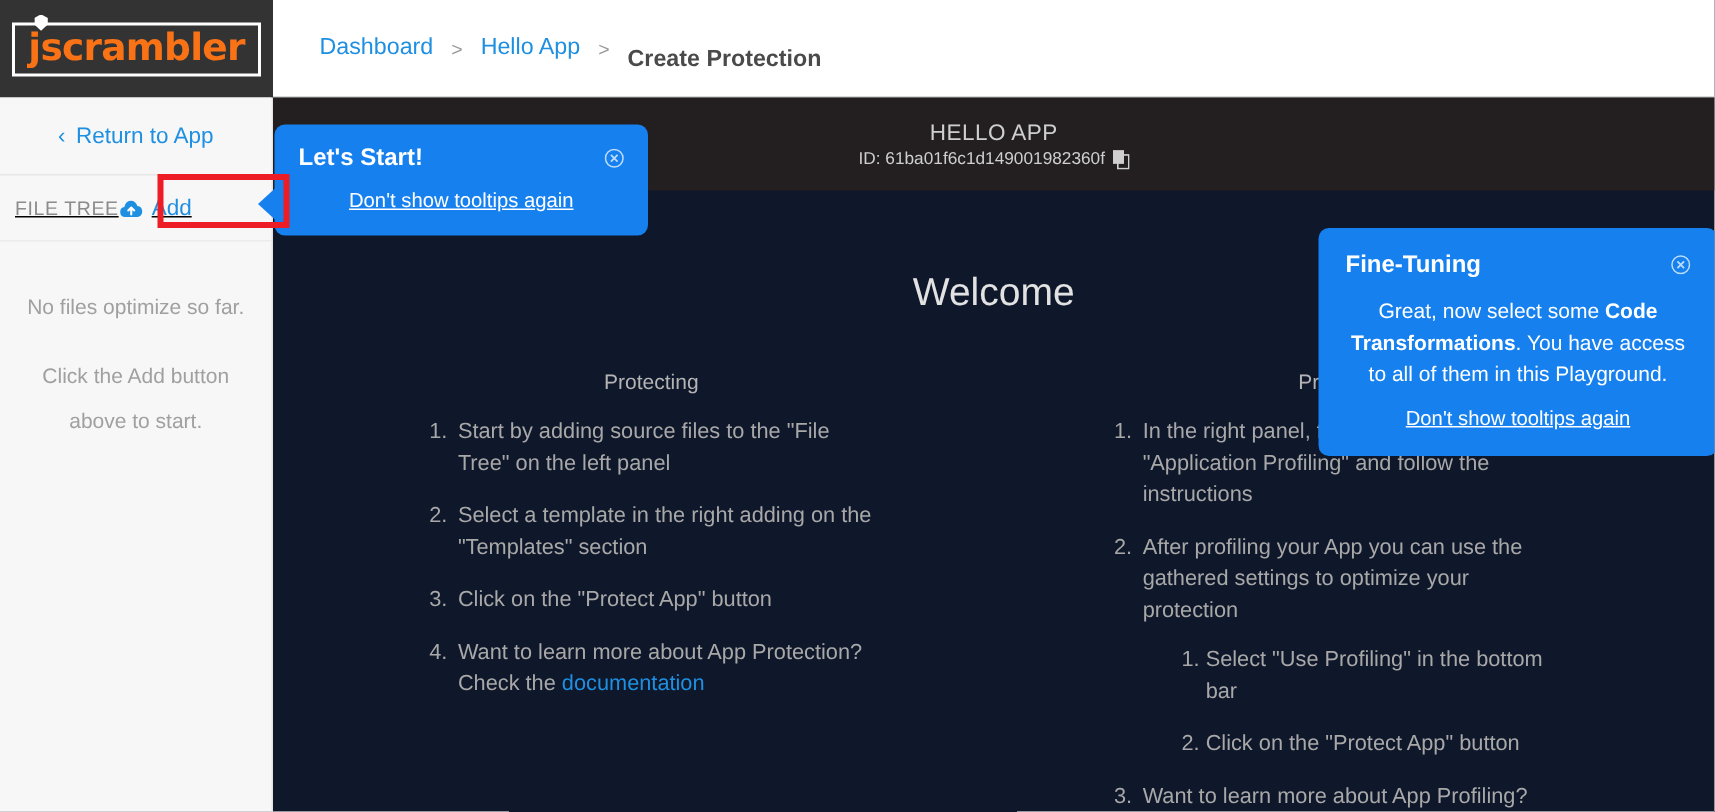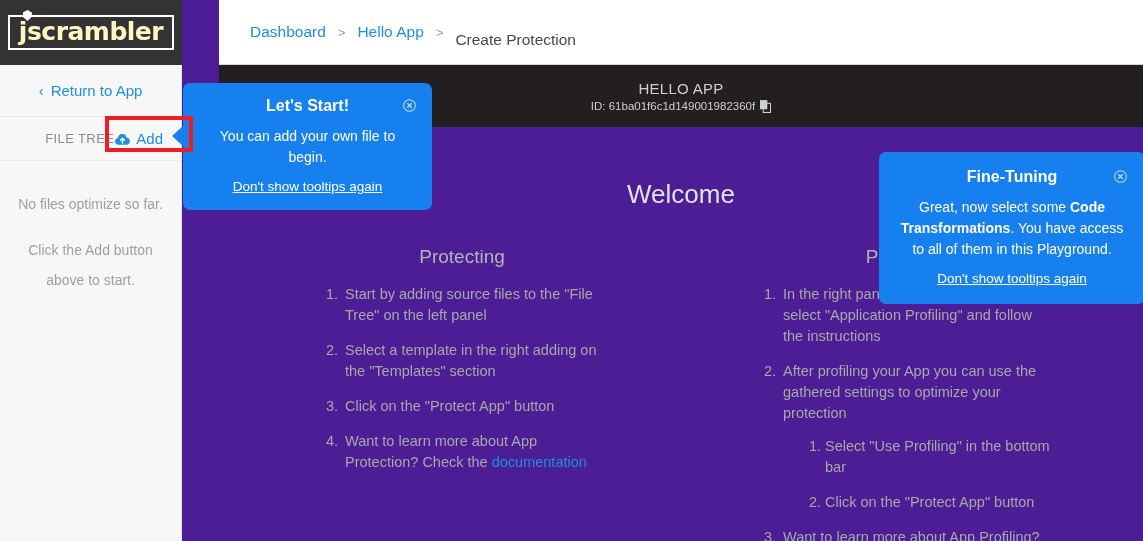--- a/index.html
+++ b/index.html
@@ -27,21 +27,21 @@
     height: 65px; width: 182px;
     background: #333333;
     display: flex; align-items: center; justify-content: center;
   }
   .logo-box {
     border: 2px solid #ffffff;
     padding: 2px 9px 4px 9px;
     position: relative;
   }
   .logo-text {
-    color: #fef9c3;
+    color: #f97316;
     font-size: 25px;
     font-weight: bold;
     letter-spacing: -0.5px;
     line-height: 1;
     font-family: "DejaVu Sans", sans-serif;
   }
   .logo-shield {
     position: absolute;
     left: 13px; top: -7px;
     width: 9px; height: 11px;
@@ -54,24 +54,25 @@
     gap: 7px;
     border-bottom: 1px solid #e6e6e6;
     background: #f7f7f7;
     cursor: pointer;
   }
   .return-chev { color: #1e8fe1; font-size: 15px; line-height: 1; }
   .return-label { color: #1e8fe1; font-size: 15px; }
 
   .filetree-row {
     height: 44px;
-    display: flex; align-items: center; justify-content: flex-end;
+    display: flex; align-items: center; justify-content: flex-start;
     padding: 0 18px 0 10px;
     border-bottom: 1px solid #ececec;
     position: relative;
+    text-decoration: underline;
   }
   .filetree-title {
     color: #8c8c8c; font-size: 13px; letter-spacing: 0.4px;
   }
   .add-btn {
     display: flex; align-items: center; gap: 5px;
     cursor: pointer;
   }
   .add-label { color: #1e8fe1; font-size: 15px; }
   .cloud-icon { width: 17px; height: 14px; display: block; }
@@ -93,34 +94,33 @@
     padding-top: 28px;
     line-height: 30px;
   }
   .empty-msg .l2 { display: block; margin-top: 16px; }
 
   
   .main {
     position: absolute;
     left: 182px; top: 0;
     width: 961px; height: 541px;
-    background: #4c1d95;
-    padding-left: 37px;
+    background: #0f172a;
   }
   .breadcrumb-bar {
     height: 65px;
     background: #ffffff;
     border-bottom: 1px solid #d9d9d9;
     display: flex; align-items: center;
     padding-left: 31px;
     gap: 12px;
   }
   .crumb-link { color: #1e8fe1; font-size: 15.5px; cursor: pointer; }
   .crumb-sep { color: #9a9a9a; font-size: 13px; }
-  .crumb-current { color: #4a4a4a; font-size: 15.5px; font-weight: normal; margin-top: 15px; }
+  .crumb-current { color: #4a4a4a; font-size: 15.5px; font-weight: bold; margin-top: 15px; }
 
   .app-header {
     height: 62px;
     background: #231f20;
     display: flex; flex-direction: column;
     align-items: center; justify-content: center;
   }
   .app-title {
     color: #cfcfcf; font-size: 15px; letter-spacing: 0.3px;
   }
@@ -145,36 +145,36 @@
   }
   .columns {
     display: flex;
     margin-top: 36px;
     padding: 0 24px;
   }
   .col { width: 50%; }
   .col-title {
     text-align: center;
     color: #b4b4b4;
-    font-size: 19px;
+    font-size: 14px;
     margin-bottom: 16px;
   }
   ol.steps {
     list-style: decimal;
     padding-left: 0;
     margin: 0 auto;
     width: 300px;
   }
   .col.profiling ol.steps { width: 300px; }
   ol.steps > li {
     color: #a8a8a8;
     font-size: 14.5px;
     line-height: 21px;
     margin-bottom: 14px;
-    margin-left: 30px;
+    margin-left: 18px;
     padding-left: 3px;
   }
   ol.substeps {
     list-style: decimal;
     margin: 12px 0 0 42px;
     padding: 0;
   }
   ol.substeps > li {
     color: #a8a8a8;
     font-size: 14.5px;
@@ -195,21 +195,21 @@
     left: 0px; top: 83px;
     width: 249px;
     padding: 14px 16px 16px 16px;
   }
   .tt-fine {
     left: 697px; top: 152px;
     width: 266px;
     padding: 16px 18px 18px 18px;
   }
   .tt-head {
-    display: flex; align-items: flex-start; justify-content: center;
+    display: flex; align-items: flex-start; 
     position: relative;
     margin-bottom: 11px;
   }
   .tt-title {
     font-size: 16px; font-weight: bold; text-align: center;
   }
   .tt-close {
     position: absolute; right: 0; top: 2px;
     width: 13px; height: 13px;
     cursor: pointer;
@@ -345,19 +345,18 @@
 
   <div class="tooltip tt-start" style="left:183px;">
     <div class="tt-arrow-left"></div>
     <div class="tt-head">
       <span class="tt-title">Let's Start!</span>
       <svg class="tt-close" viewBox="0 0 14 14">
         <circle cx="7" cy="7" r="6.3" fill="none" stroke="#bcdcfb" stroke-width="1.1"></circle>
         <path d="M4.6 4.6 L9.4 9.4 M9.4 4.6 L4.6 9.4" stroke="#bcdcfb" stroke-width="1.3" fill="none"></path>
       </svg>
     </div>
-    <div class="tt-body">You can add your own file to begin.</div>
     <span class="tt-link">Don't show tooltips again</span>
   </div>
 
   <div class="red-box"></div>
 
 </div>
 
 </body></html>

